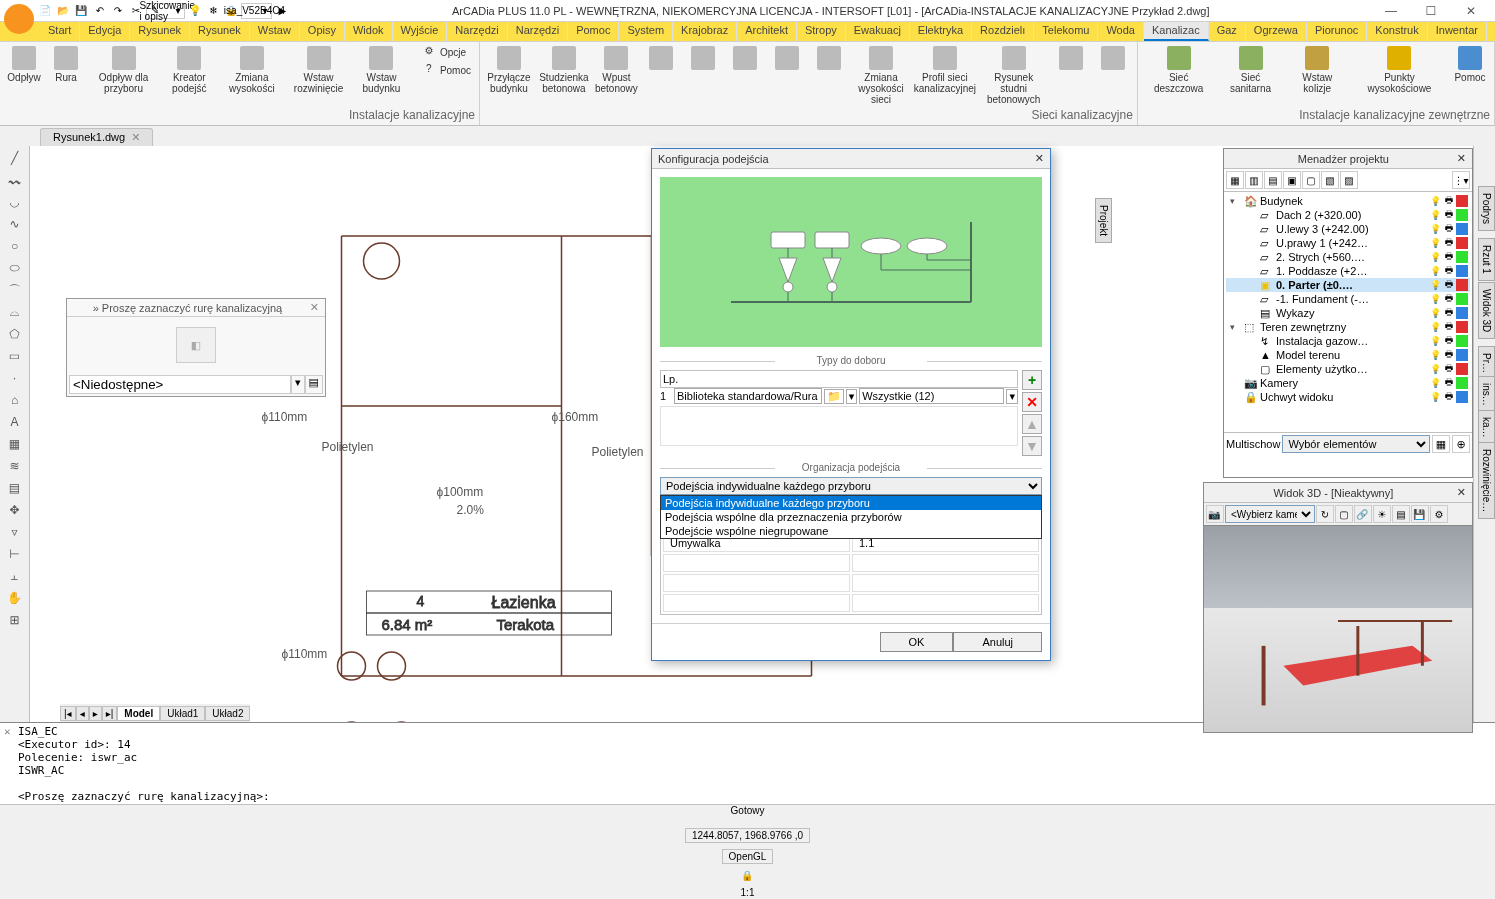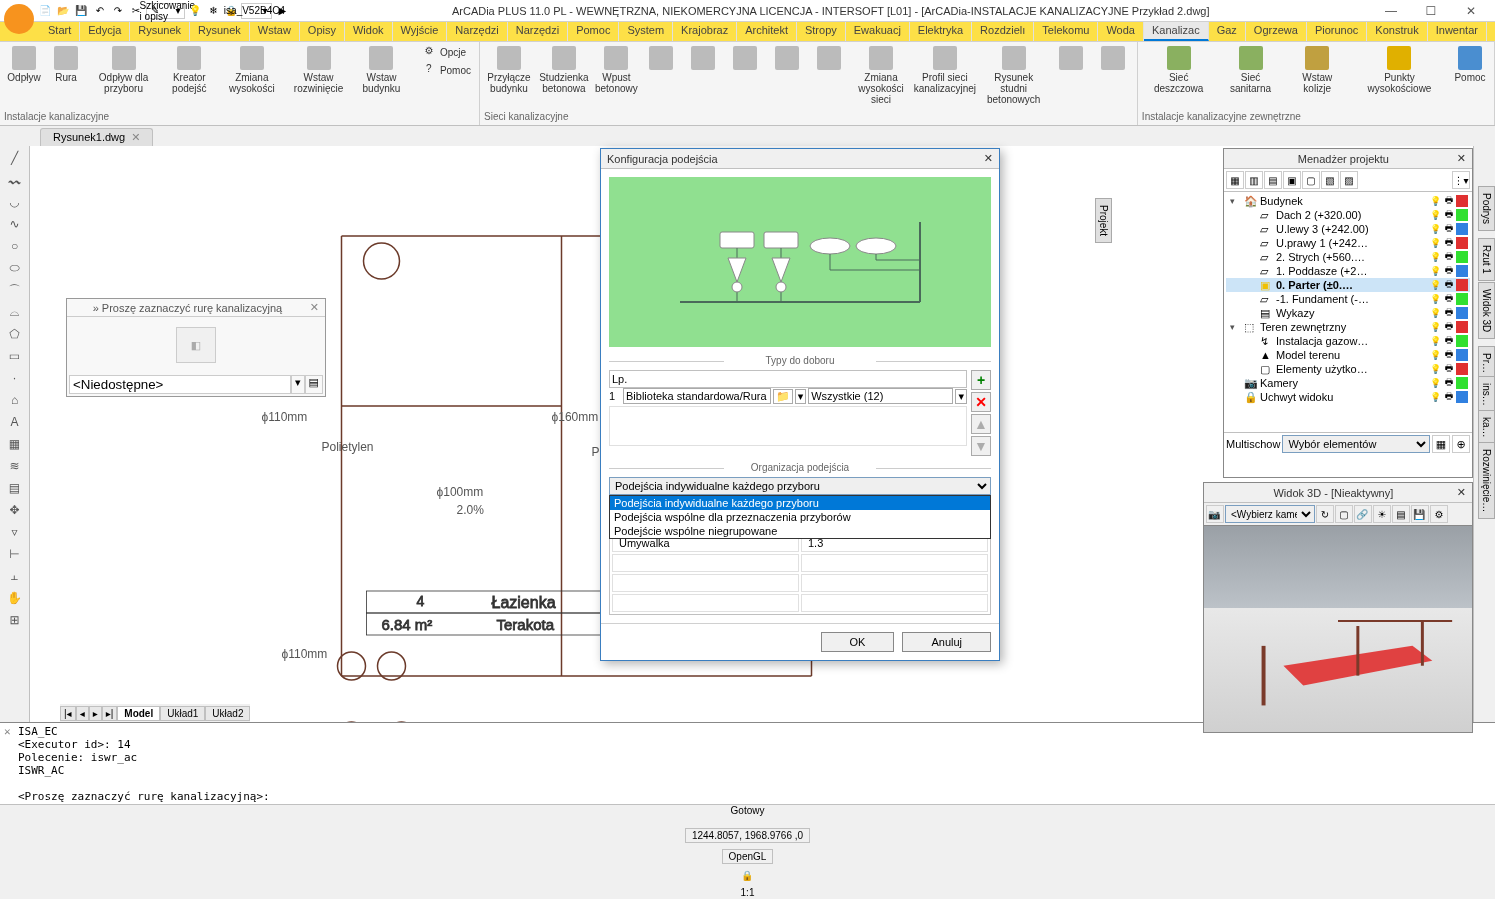--- a/index.html
+++ b/index.html
@@ -15,54 +15,54 @@
 .ribbon-tabs { height: 20px; background: #fde047; display: flex; border-bottom: 1px solid #d0d0d0; padding-left: 40px;}
 .ribbon-tabs .tab { padding: 2px 8px; font-size: 11px; color: #444; border-right: 1px solid #e0e0e0; cursor: pointer; white-space: nowrap;}
 .ribbon-tabs .tab.active { background: #e8e8e8; border-bottom: 2px solid #0078d7;}
 .ribbon { height: 84px; background: #f5f5f5; border-bottom: 1px solid #c0c0c0; display: flex;}
 .ribbon-group { border-right: 1px solid #d0d0d0; padding: 2px 4px; display: flex; flex-direction: column; justify-content: space-between;}
 .ribbon-group .controls { display: flex; gap: 2px; flex: 1; align-items: flex-start;}
 .ribbon-btn { display: flex; flex-direction: column; align-items: center; padding: 2px 4px; font-size: 10px; color: #333; text-align: center; min-width: 40px; cursor: pointer;}
 .ribbon-btn .ico { width: 24px; height: 24px; background: #bbb; margin-bottom: 2px; border-radius: 2px;}
 .ribbon-btn.small { flex-direction: row; min-width: auto; padding: 1px 4px;}
 .ribbon-btn.small .ico { width: 16px; height: 16px; margin: 0 4px 0 0;}
-.ribbon-group-label { font-size: 10px; color: #666; text-align: left; padding: 1px 0;}
+.ribbon-group-label { font-size: 12px; color: #666; text-align: right; padding: 1px 0;}
 .doc-tabs { height: 20px; background: #f0f0f0; display: flex; align-items: flex-end; padding-left: 40px; gap: 2px;}
 .doc-tab { padding: 2px 12px; background: #e0e0e0; border: 1px solid #c0c0c0; border-bottom: none; font-size: 11px; border-radius: 3px 3px 0 0; cursor: pointer;}
 .doc-tab.active { background: #fff;}
 .doc-tab .close { margin-left: 6px; color: #888;}
 .workspace { position: relative; height: 576px; display: flex;}
 .left-toolbar { width: 30px; background: #f0f0f0; border-right: 1px solid #c0c0c0; display: flex; flex-direction: column; padding: 2px 0; gap: 2px;}
 .left-toolbar .tbtn { width: 24px; height: 20px; margin: 0 auto; display: flex; align-items: center; justify-content: center; font-size: 12px; color: #555; cursor: pointer;}
 .drawing-area { flex: 1; background: #fff; position: relative; overflow: hidden;}
 .drawing-area svg { width: 100%; height: 100%;}
 .right-toolbar { width: 22px; background: #f0f0f0; border-left: 1px solid #c0c0c0;}
 .panel-header { background: linear-gradient(#4a8ed0,#3a7ec0); color: #fff; padding: 3px 6px; display: flex; justify-content: space-between; align-items: center; font-size: 11px;}
 .panel-header.light { background: #f0f0f0; color: #333; border-bottom: 1px solid #c0c0c0;}
-.dialog { position: absolute; left: 600px; top: 148px; width: 400px; background: #fff; border: 1px solid #3a7ec0; box-shadow: 3px 3px 10px rgba(0,0,0,0.3); z-index: 100;}
+.dialog { position: absolute; left: 651px; top: 148px; width: 400px; background: #fff; border: 1px solid #3a7ec0; box-shadow: 3px 3px 10px rgba(0,0,0,0.3); z-index: 100;}
 .dialog-body { padding: 8px;}
 .preview-box { height: 170px; background: #90e090; margin-bottom: 8px; display: flex; align-items: center; justify-content: center; position: relative;}
 .preview-box svg { width: 280px; height: 120px;}
 .fieldset-label { font-size: 10px; color: #666; text-align: center; position: relative; margin: 6px 0 4px;}
 .fieldset-label::before,.fieldset-label::after { content: ''; position: absolute; top: 50%; width: 30%; height: 1px; background: #ccc;}
 .fieldset-label::before { left: 0;} .fieldset-label::after { right: 0;}
 .type-row { display: flex; align-items: center; gap: 2px; margin-bottom: 2px;}
 .type-row input { flex: 1; font-size: 11px; padding: 1px 2px; border: 1px solid #aaa;}
 .side-btns { display: flex; flex-direction: column; gap: 2px;}
 .side-btns button { width: 20px; height: 20px; font-size: 14px; border: 1px solid #aaa; background: #f0f0f0; cursor: pointer;}
 .side-btns button.add { color: green; font-weight: bold;}
 .side-btns button.del { color: red; font-weight: bold;}
 select { width: 100%; font-size: 11px; padding: 1px; border: 1px solid #7a9ec0;}
 .dropdown-open { position: relative;}
 .dropdown-list { position: absolute; top: 18px; left: 0; right: 0; background: #fff; border: 1px solid #333; z-index: 10; font-size: 11px;}
 .dropdown-list div { padding: 1px 4px; cursor: pointer;}
 .dropdown-list div.sel { background: #0078d7; color: #fff;}
 .data-table { width: 100%; margin-top: 36px; border: 1px solid #c0c0c0; font-size: 11px;}
 .data-table td { padding: 2px 6px; border: 1px solid #e0e0e0;}
-.dialog-footer { display: flex; justify-content: flex-end; gap: 8px; padding: 8px; border-top: 1px solid #d0d0d0;}
+.dialog-footer { display: flex; justify-content: flex-end; padding: 8px; border-top: 1px solid #d0d0d0;}
 .dialog-footer button { padding: 3px 28px; font-size: 11px; border: 1px solid #888; background: #f0f0f0; cursor: pointer;}
 .project-panel { position: absolute; right: 22px; top: 148px; width: 250px; height: 330px; background: #fff; border: 1px solid #888; z-index: 50; font-size: 11px;}
 .project-panel .toolbar { display: flex; gap: 1px; padding: 2px; border-bottom: 1px solid #c0c0c0; flex-wrap: wrap;}
 .project-panel .toolbar span { width: 18px; height: 18px; border: 1px solid #ccc; display: inline-flex; align-items: center; justify-content: center; font-size: 10px;}
 .tree { padding: 2px; overflow: auto; height: 240px;}
 .tree-row { display: flex; align-items: center; padding: 1px 2px; gap: 2px; white-space: nowrap;}
 .tree-row.sel { background: #cce4f7;}
 .tree-row .indent { display: inline-block;}
 .tree-row .ico { width: 14px; height: 12px; display: inline-block;}
 .tree-row .exp { width: 12px; font-size: 9px; color: #555;}
@@ -456,21 +456,21 @@
       <div class="dropdown-list">
         <div class="sel">Podejścia indywidualne każdego przyboru</div>
         <div>Podejścia wspólne dla przeznaczenia przyborów</div>
         <div>Podejście wspólne niegrupowane</div>
       </div>
     </div>
     <table class="data-table">
       <tbody>
           <tr>
             <td style="width:50%">Umywalka</td>
-          <td>1.3</td>
+          <td>1.1</td>
           </tr>
       <tr>
             <td>&nbsp;</td>
             <td></td>
           </tr>
       <tr>
             <td>&nbsp;</td>
             <td></td>
           </tr>
       <tr>

